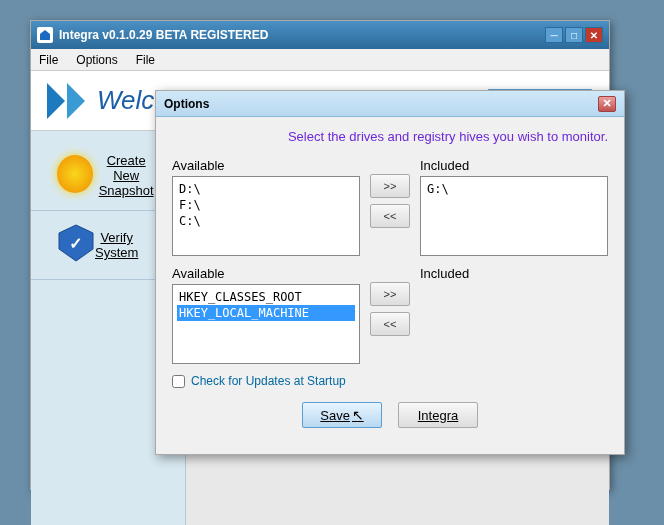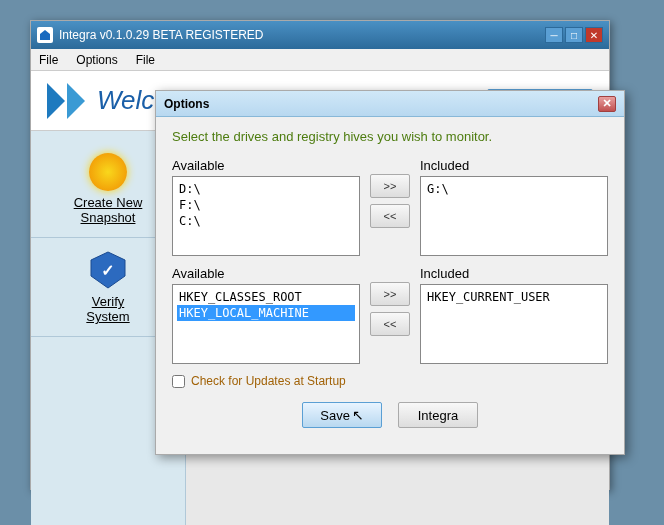--- a/index.html
+++ b/index.html
@@ -26,21 +26,21 @@
 
     
     .title-bar {
       background: linear-gradient(to bottom, #4a90c4, #2c6a9a);
       height: 28px;
       display: flex;
       align-items: center;
       padding: 0 6px;
       color: white;
       font-size: 12px;
-      font-weight: normal;
+      font-weight: bold;
     }
     .title-bar-icon {
       width: 16px;
       height: 16px;
       margin-right: 6px;
       background: white;
       border-radius: 2px;
       display: flex;
       align-items: center;
       justify-content: center;
@@ -138,21 +138,20 @@
 
     
     .sidebar {
       width: 155px;
       background: #d8e8f0;
       border-right: 1px solid #b0c8d8;
       padding-top: 10px;
     }
     .sidebar-item {
       display: flex;
-      flex-direction: column;
       align-items: center;
       padding: 12px 26px;
       cursor: pointer;
       border-bottom: 1px solid #b0c8d8;
     }
     .sidebar-item-icon {
       width: 40px;
       height: 40px;
       margin-bottom: 4px;
     }
@@ -218,24 +217,24 @@
       display: flex;
       align-items: center;
       justify-content: center;
       cursor: pointer;
       font-weight: bold;
     }
     .modal-body {
       padding: 12px 16px;
     }
     .modal-instruction {
-      text-align: left;
+      text-align: right;
       font-size: 13px;
       margin-bottom: 14px;
-      color: #4d7c0f;
+      color: #6d28d9;
     }
     .drive-section {
       flex: 1;
     }
     .section-label {
       font-size: 13px;
       margin-bottom: 3px;
       color: #000;
     }
     .list-box {
@@ -295,41 +294,42 @@
     }
     .checkbox-input {
       width: 13px;
       height: 13px;
       border: 1px solid #888;
       background: white;
       cursor: pointer;
     }
     .checkbox-label {
       font-size: 12px;
-      color: #a16207;
+      color: #0369a1;
     }
 
     
     .modal-footer {
       display: flex;
       justify-content: center;
       gap: 16px;
       padding-bottom: 14px;
     }
     .footer-btn {
       width: 80px;
       height: 26px;
       background: linear-gradient(to bottom, #f8f8f8, #ddd);
       border: 1px solid #aaa;
       border-radius: 2px;
       font-size: 13px;
       cursor: pointer;
       display: flex;
       align-items: center;
       justify-content: center;
+      text-decoration: underline;
     }
     .footer-btn.save-btn {
       background: linear-gradient(to bottom, #e8f4ff, #b8d8f0);
       border: 1px solid #5a9fd4;
     }
 
     
     .cursor-indicator {
       display: inline-block;
       margin-left: 2px;
@@ -435,23 +435,20 @@
           </div>
         </div>
 
         <div class="arrows-middle">
           <button class="arrow-btn">&gt;&gt;</button>
           <button class="arrow-btn">&lt;&lt;</button>
         </div>
 
         <div class="drive-section">
           <div class="section-label">Included</div>
-          <div class="list-box">
-            <div class="list-item">HKEY_CURRENT_USER</div>
-          </div>
         </div>
       </div>
 
       <div class="checkbox-row">
         <input type="checkbox" class="checkbox-input" style="">
         <span class="checkbox-label">Check for Updates at Startup</span>
       </div>
 
       <div class="modal-footer">
         <button class="footer-btn save-btn">

